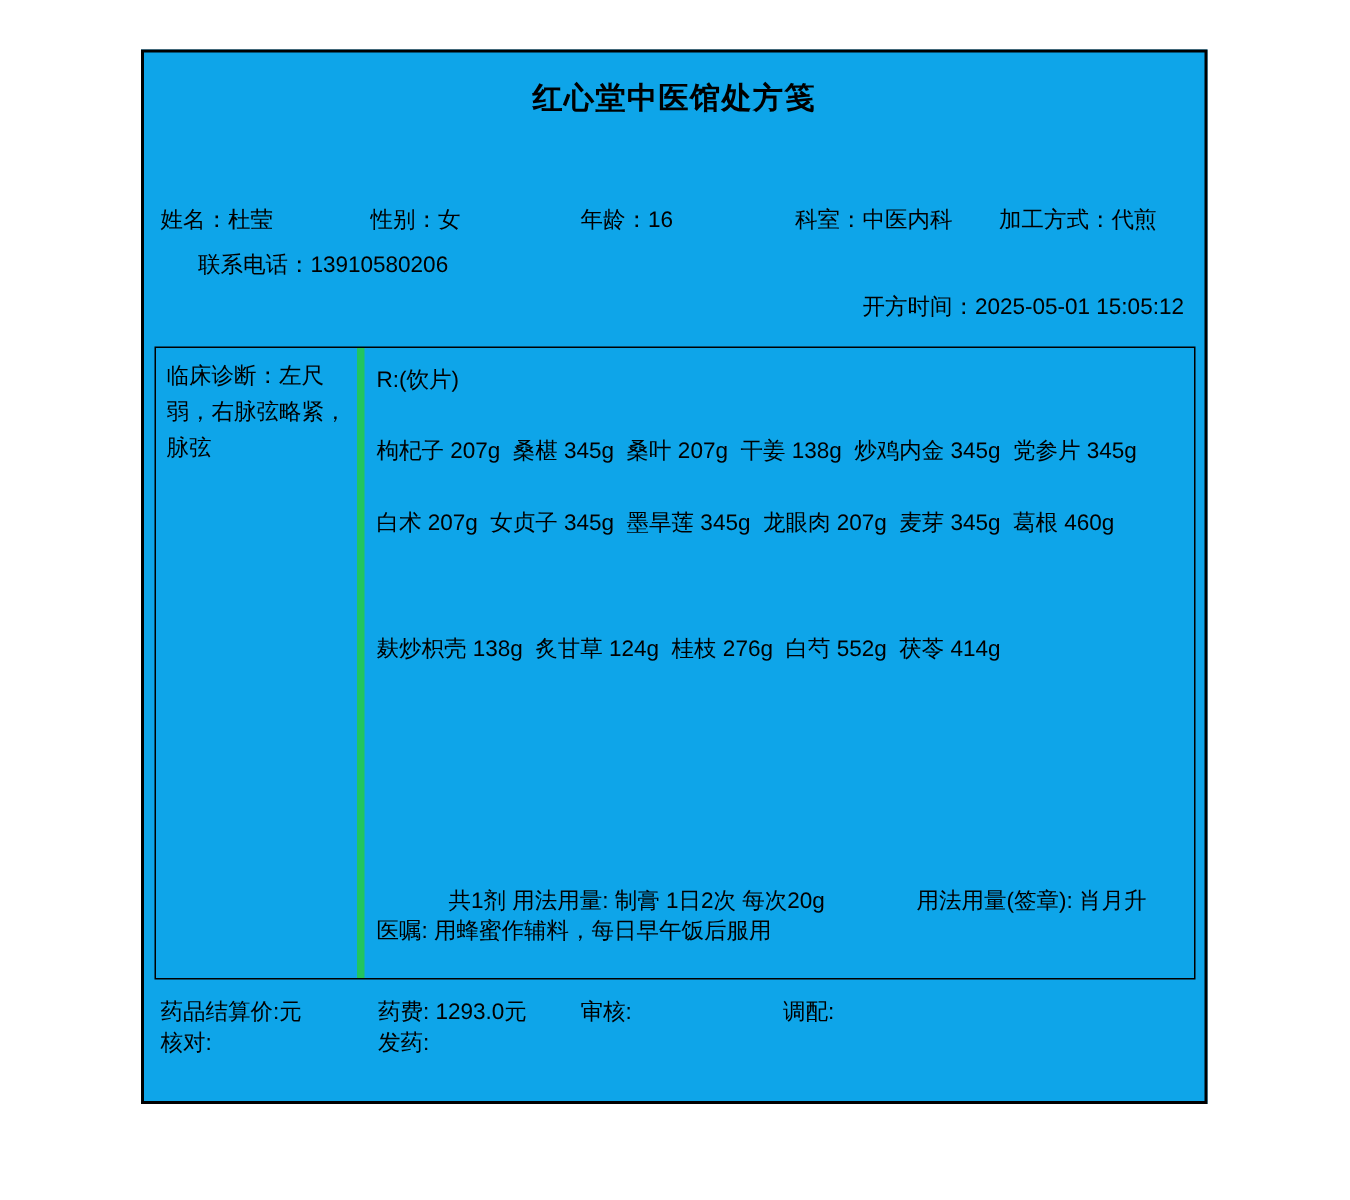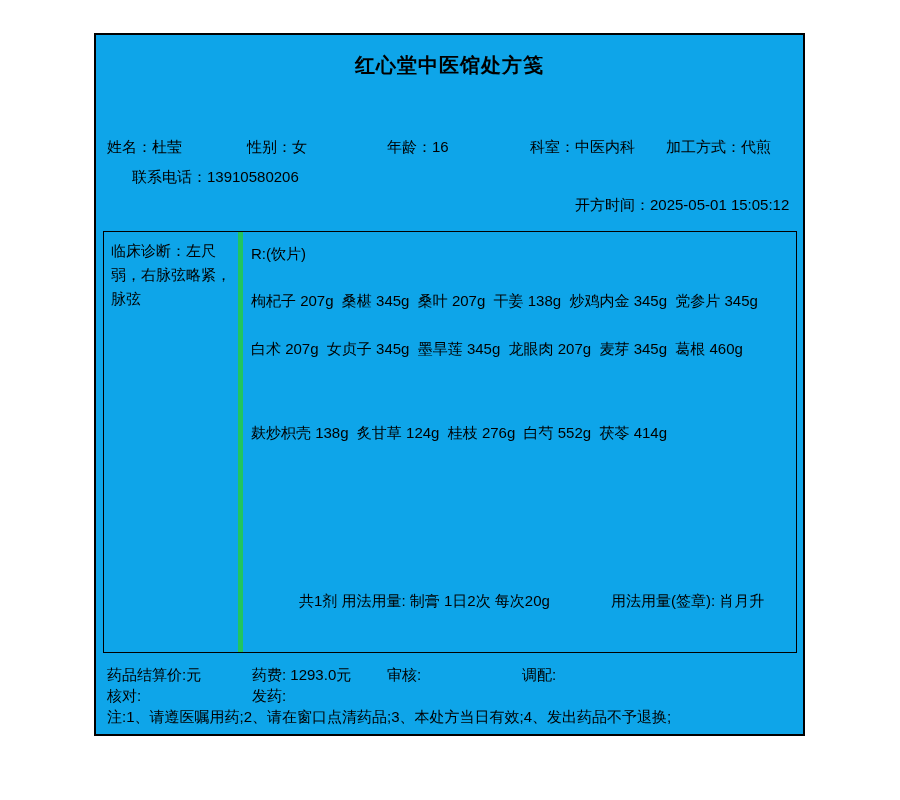--- a/index.html
+++ b/index.html
@@ -93,25 +93,25 @@
       <div class="diag-col">
         <span>临床诊断：</span><span>左尺弱，右脉弦略紧，脉弦</span>
       </div>
       <div class="rx-col">
         <div class="rx-item" style="left:8px; top:13px;">R:(饮片)</div>
         <div class="rx-item" style="left:8px; top:60px; right:8px;">枸杞子 207g  桑椹 345g  桑叶 207g  干姜 138g  炒鸡内金 345g  党参片 345g</div>
         <div class="rx-item" style="left:8px; top:108px; right:8px;">白术 207g  女贞子 345g  墨旱莲 345g  龙眼肉 207g  麦芽 345g  葛根 460g</div>
         <div class="rx-item" style="left:8px; top:156px; right:8px;margin-top:36px;">麸炒枳壳 138g  炙甘草 124g  桂枝 276g  白芍 552g  茯苓 414g</div>
         <div class="rx-item" style="left:8px; top:360px;margin-left:48px;">共1剂 用法用量: 制膏 1日2次 每次20g</div>
         <div class="rx-item" style="left:368px; top:360px;"><span>用法用量(签章): </span><span>肖月升</span></div>
+        <div class="rx-item" style="left:8px; top:380px;">医嘱: 用蜂蜜作辅料，每日早午饭后服用</div>
       </div>
     </div>
 
     <div class="field" style="left:11px; top:632px;">药品结算价:元</div>
     <div class="field" style="left:156px; top:632px;"><span>药费: </span><span>1293.0元</span></div>
     <div class="field" style="left:291px; top:632px;">审核:</div>
     <div class="field" style="left:426px; top:632px;">调配:</div>
     <div class="field" style="left:11px; top:653px;">核对:</div>
     <div class="field" style="left:156px; top:653px;text-align:center;">发药:</div>
-    <div class="field notes-line" style="left:11px; top:674px;">注:1、请遵医嘱用药;2、请在窗口点清药品;3、本处方当日有效;4、发出药品不予退换;</div>
 
   </div>
 </div>
 
 </body></html>

